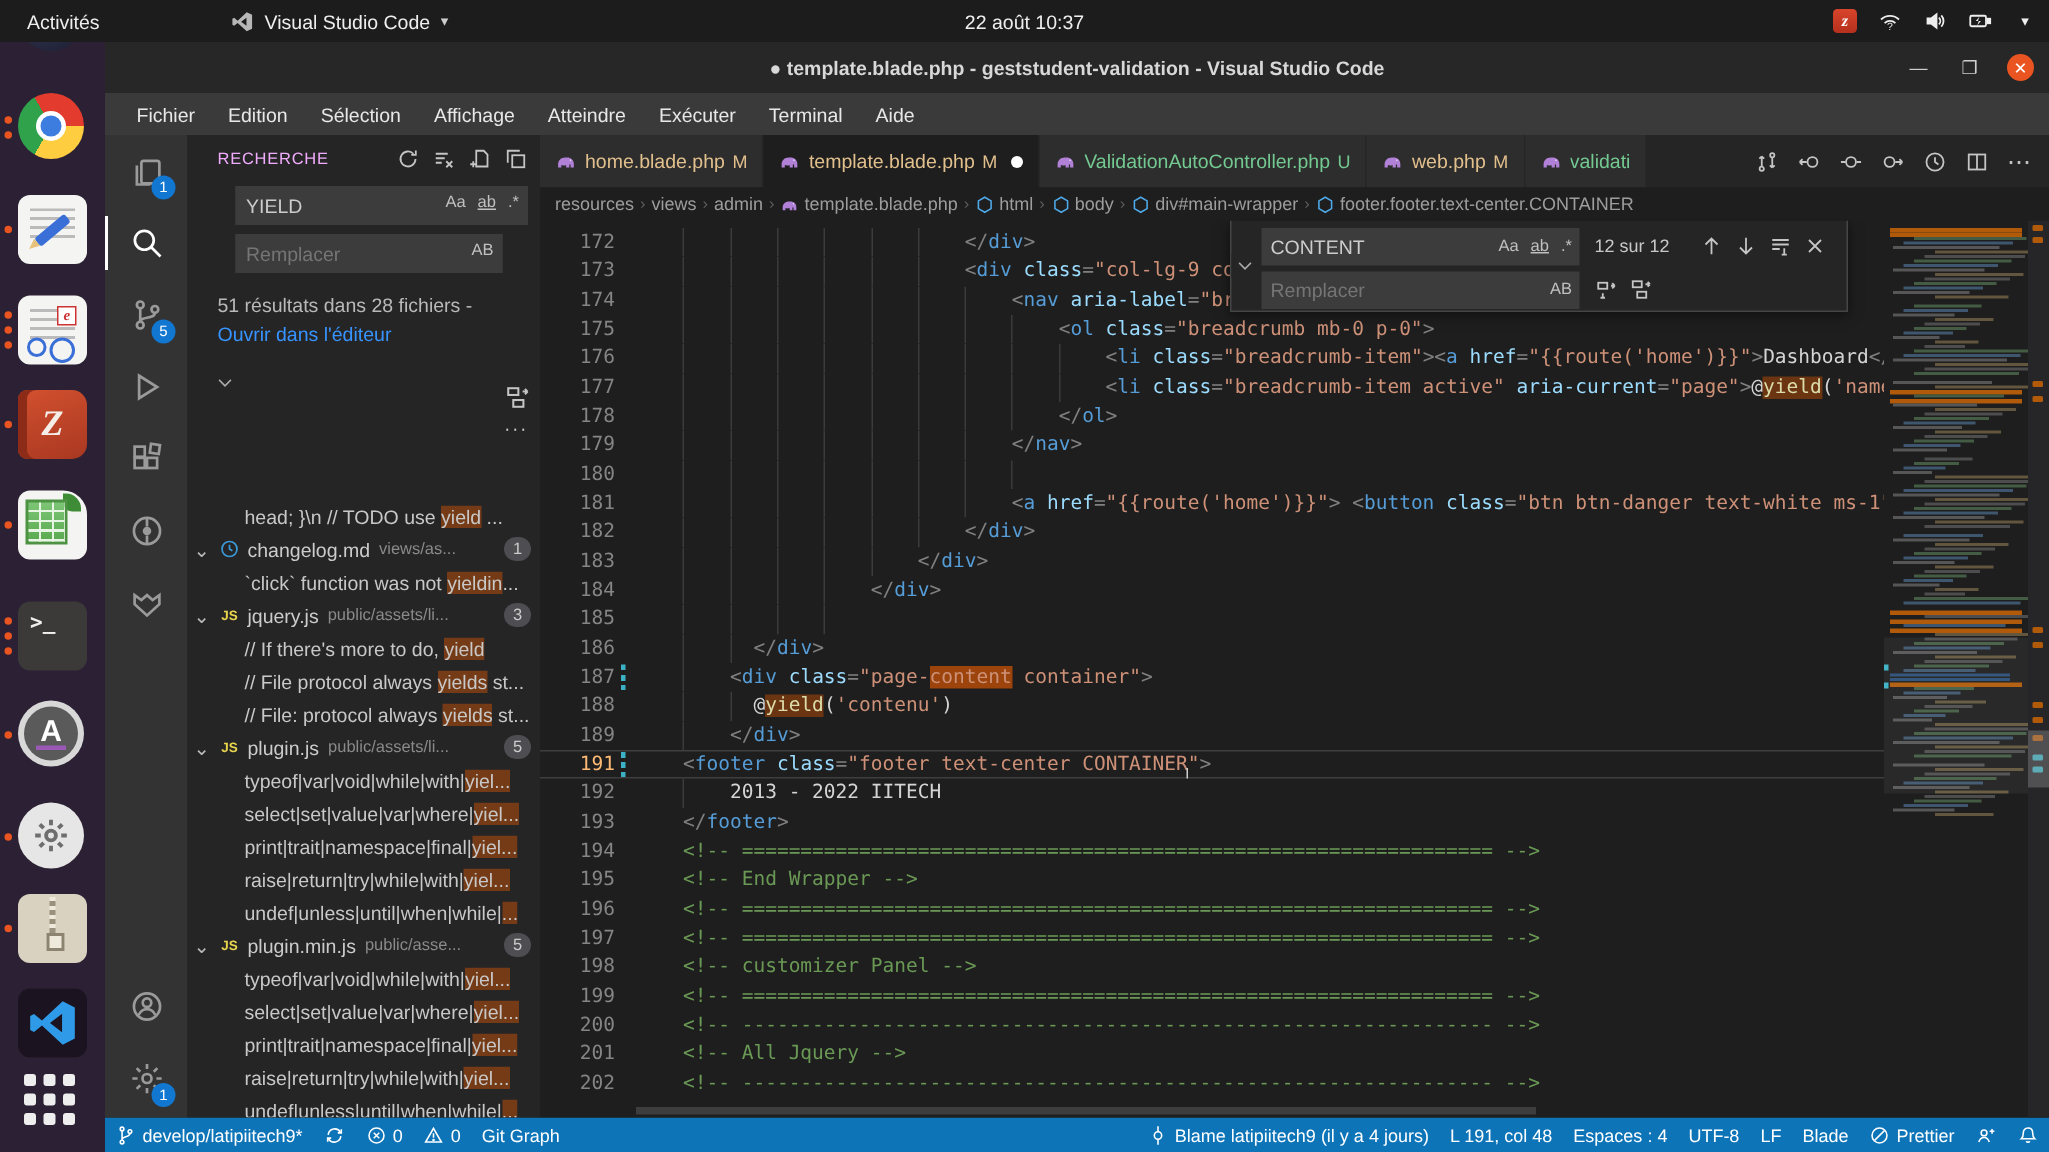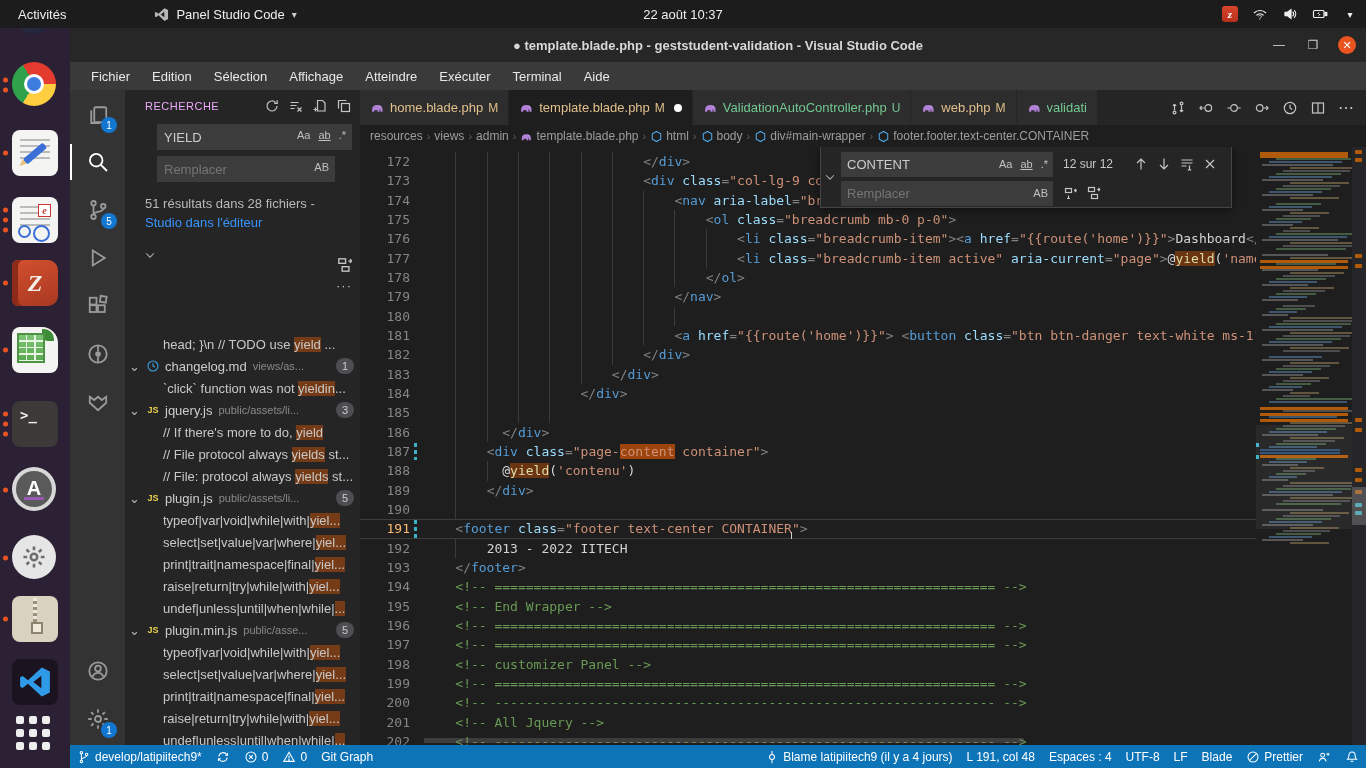--- a/index.html
+++ b/index.html
@@ -168,21 +168,21 @@
 <div id="screen">
 
   <div id="topbar">
     <span id="activities">Activités</span>
     <span id="appmenu">
       <span class="icon16" style="width:15px;height:15px;display:inline-block">
           <svg viewBox="0 0 16 16">
             <path fill="#b7b7b7" d="M11.2 1.2L4.7 7.2 2.2 5.2 1 5.8v4.4l1.2.6 2.5-2 6.5 6 3.8-1.9V3.1zM11 10.9L7.2 8 11 5.1z"></path>
           </svg>
         </span>
-      <span>Panel Studio Code</span>
+      <span>Visual Studio Code</span>
       <span class="caret">▾</span>
     </span>
     <span id="clock">22 août 10:37</span>
     <span id="tray">
       <span id="zotero-tray">z</span>
       <span class="ticon icon16">
           <svg viewBox="0 0 16 16" fill="none" stroke="currentColor" stroke-width="1.2">
             <path d="M2 7a8.5 8.5 0 0 1 12 0"></path>
             <path d="M4.4 9.4a5.2 5.2 0 0 1 7.2 0"></path>
             <text x="8" y="14" font-size="7" fill="currentColor" stroke="none" text-anchor="middle">?</text>
@@ -463,21 +463,21 @@
         </div>
         <span id="replace-all-btn" class="icon16">
             <svg viewBox="0 0 16 16" fill="none" stroke="currentColor" stroke-width="1.2">
               <rect x="2.5" y="2.5" width="6" height="4"></rect>
               <rect x="5.5" y="9.5" width="6" height="4"></rect>
               <path d="M11 4.5h3M14 4.5l-1.6-1.6M14 4.5l-1.6 1.6"></path>
             </svg>
           </span>
         <span id="sb-more">···</span>
         <div id="sb-summary">51 résultats dans 28 fichiers -</div>
-        <div id="sb-openlink">Studio dans l'éditeur</div>
+        <div id="sb-openlink">Ouvrir dans l'éditeur</div>
         <div id="sb-results">
             <div class="rrow">
               <span class="mtext"><span>head; }\n    // TODO use </span><span class="mhl">yield</span><span> ...</span></span>
             </div>
             <div class="rrow">
               <span class="chev">⌄</span>
               <span class="ficon">
                 <svg width="14" height="14" viewBox="0 0 16 16" fill="none" stroke="#3b9ad9" stroke-width="1.3">
                   <circle cx="8" cy="8" r="5.7"></circle>
                   <path d="M8 4.8V8l2.2 1.4"></path>
@@ -798,25 +798,20 @@
               </div>
               <div class="crow">
                 <div class="ln">188</div>
                 <div class="mk"></div>
                 <div class="lc"><span class="g" style="left: 4ch;"></span><span class="g" style="left: 8ch;"></span>          <span class="c-x">@</span><span class="c-d hl">yield</span><span class="c-x">(</span><span class="c-s">'contenu'</span><span class="c-x">)</span></div>
               </div>
               <div class="crow">
                 <div class="ln">189</div>
                 <div class="mk"></div>
                 <div class="lc"><span class="g" style="left: 4ch;"></span>        <span class="c-p">&lt;/</span><span class="c-t">div</span><span class="c-p">&gt;</span></div>
-              </div>
-              <div class="crow">
-                <div class="ln">190</div>
-                <div class="mk"></div>
-                <div class="lc"><span class="g" style="left: 4ch;"></span></div>
               </div>
               <div class="crow cur">
                 <div class="ln">191</div>
                 <div class="mk mod"></div>
                 <div class="lc">    <span class="c-p">&lt;</span><span class="c-t">footer</span><span class="c-x"> </span><span class="c-a">class</span><span class="c-p">=</span><span class="c-s">"footer text-center CONTAINER</span><span class="cursor"></span><span class="c-s">"</span><span class="c-p">&gt;</span></div>
               </div>
               <div class="crow">
                 <div class="ln">192</div>
                 <div class="mk"></div>
                 <div class="lc"><span class="g" style="left: 4ch;"></span>        <span class="c-x">2013 - 2022 IITECH</span></div>

